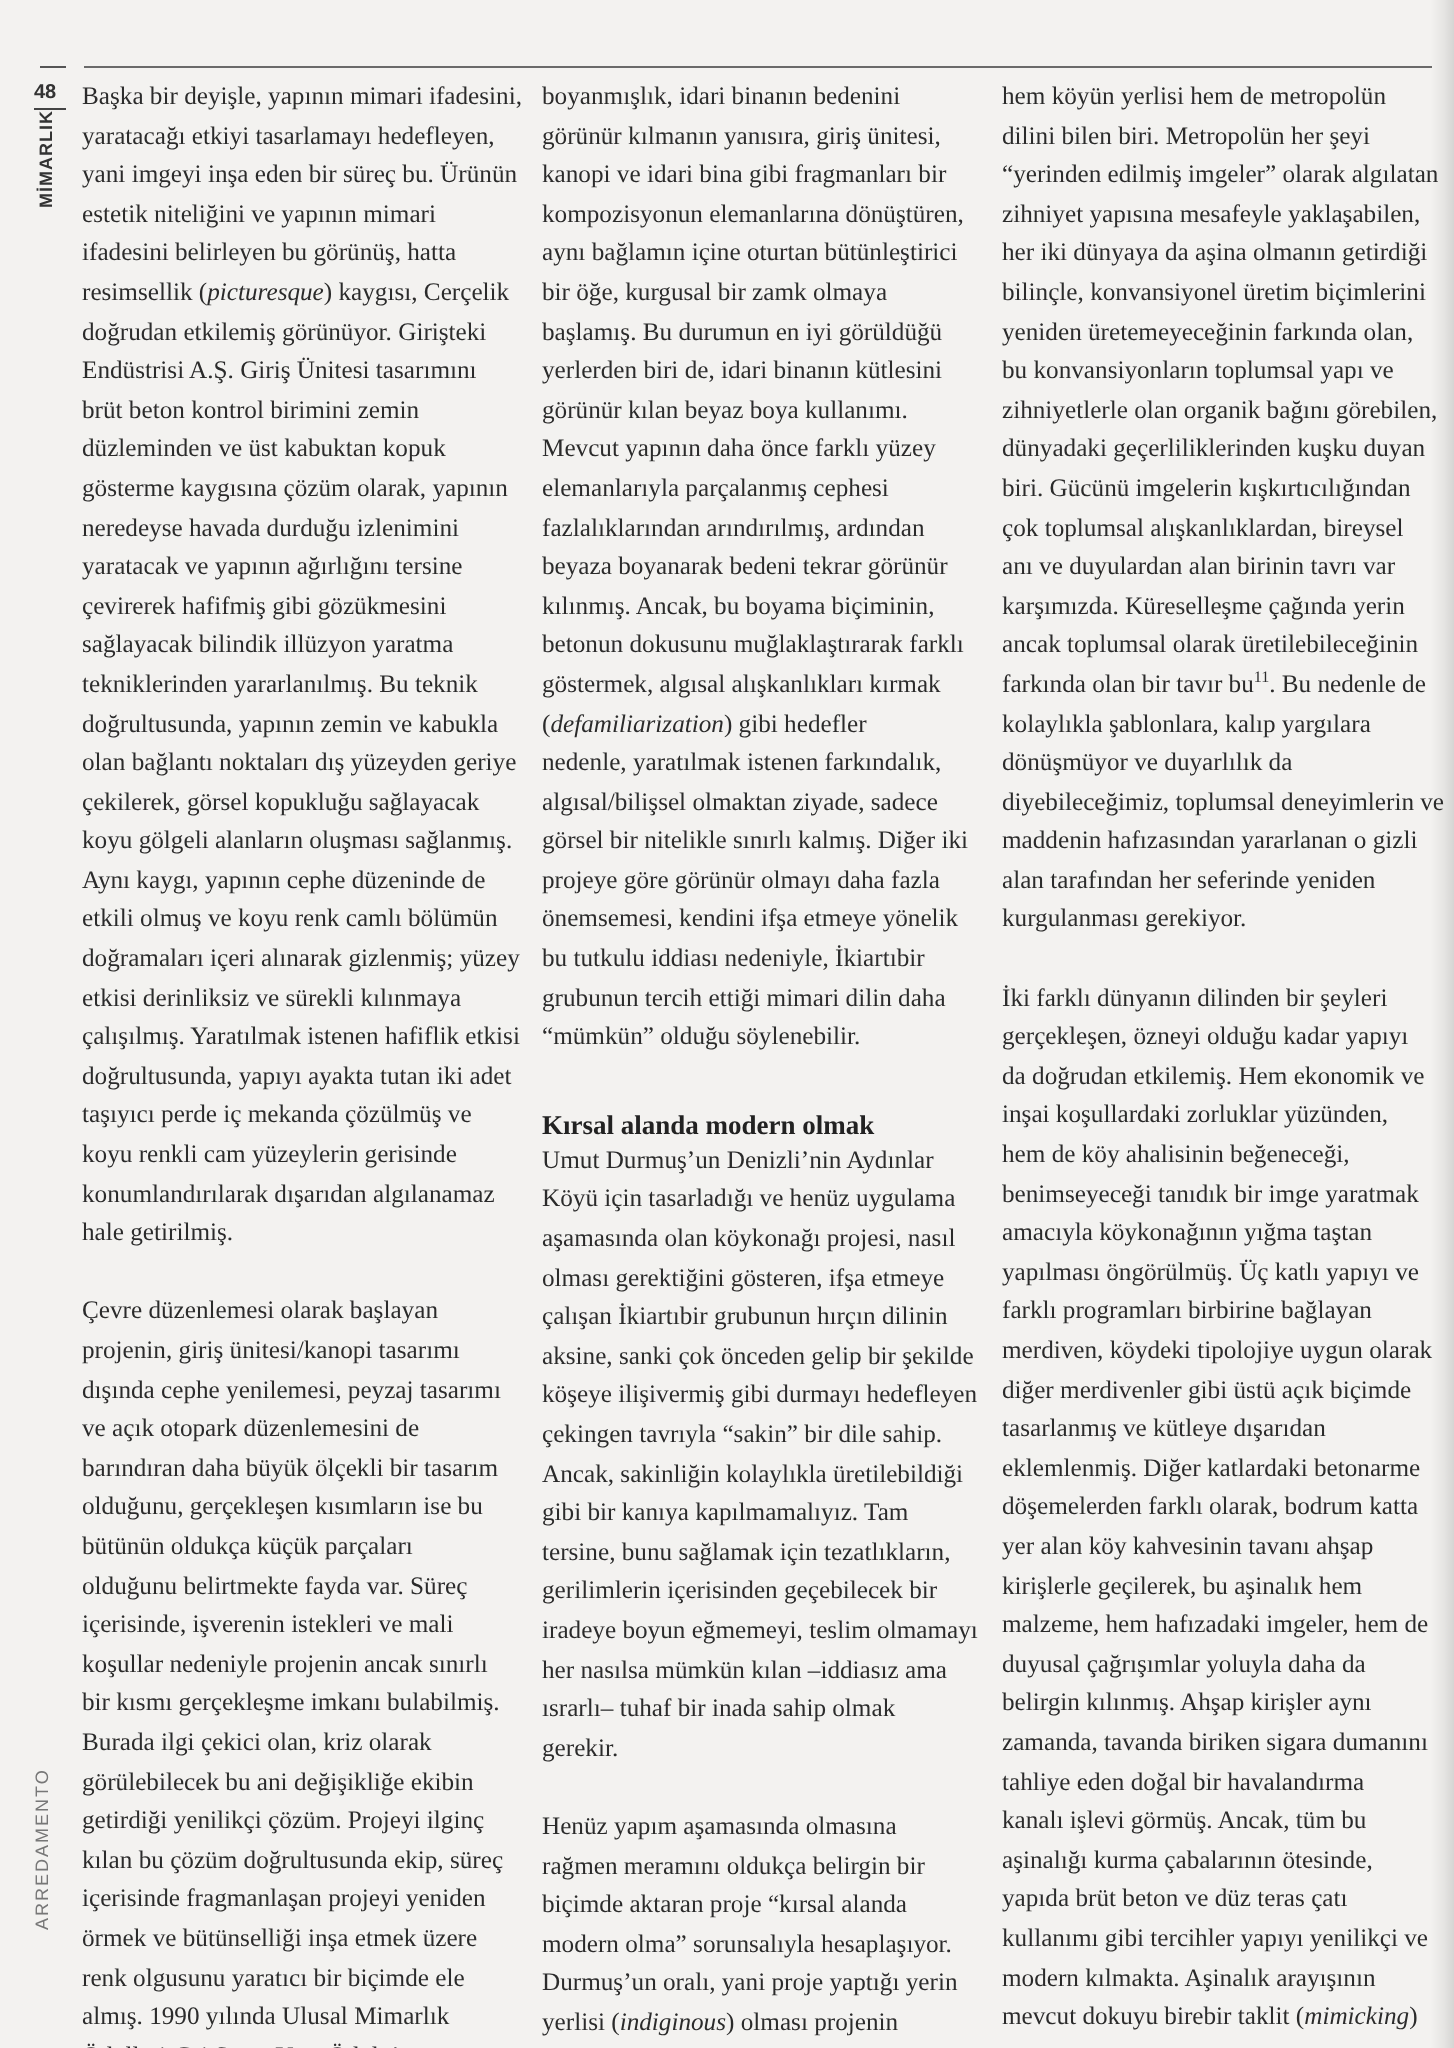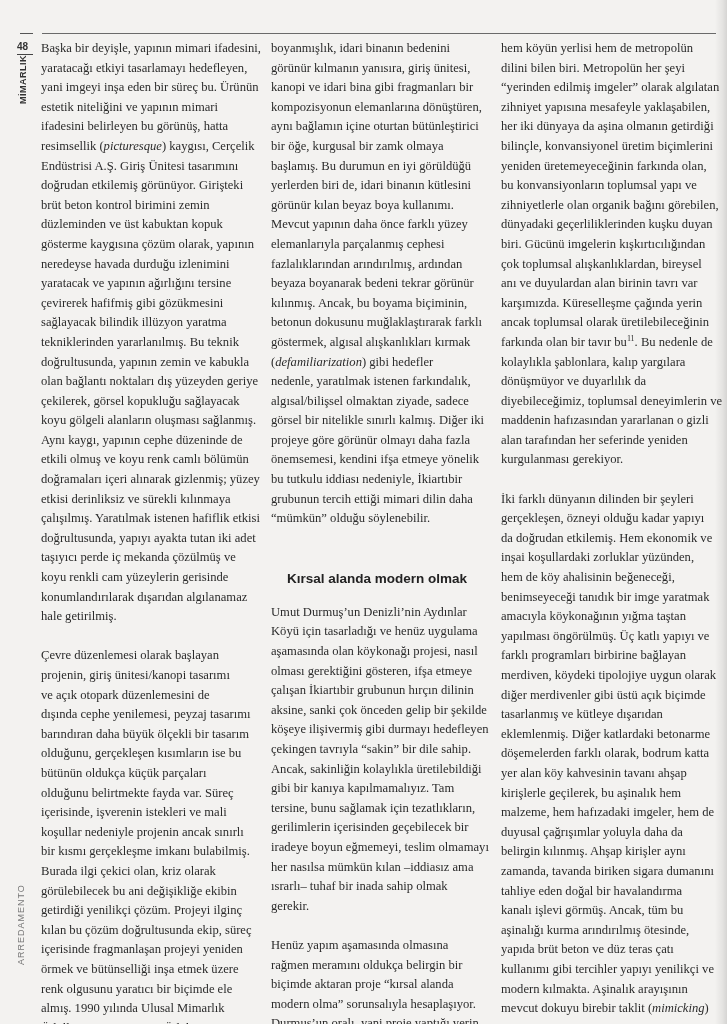--- a/index.html
+++ b/index.html
@@ -48,22 +48,22 @@
   .column {
     position: absolute; top: 39px;
     font-size: 12.6px; line-height: 19.6px;
   }
   .col1 { left: 41px; width: 218px; }
   .col2 { left: 271px; width: 225px; }
   .col3 { left: 501px; width: 222px; }
   .column p { margin: 0; white-space: nowrap; }
   .column .gap { height: 19.6px; }
   .column h3 {
-    margin: 16px; padding-top: 3px;
-    font-family: Liberation Sans, sans-serif;
+    margin: 0; padding-top: 3px;
+    font-family: Liberation Serif, serif;
     font-weight: bold; font-size: 13.5px; line-height: 17px; color: #222;
   }
   .column i { font-style: italic; }
   sup { font-size: 8px; line-height: 0; vertical-align: super; }
 </style>
 </head>
 <body>
 
 <div class="page-shade"></div>
 <div class="top-rule-left"></div>
@@ -74,22 +74,22 @@
 <div class="magazine-label">ARREDAMENTO</div>
 
 <div class="column col1">
   <div id="c1p1">
       <p>Başka bir deyişle, yapının mimari ifadesini,</p>
       <p>yaratacağı etkiyi tasarlamayı hedefleyen,</p>
       <p>yani imgeyi inşa eden bir süreç bu. Ürünün</p>
       <p>estetik niteliğini ve yapının mimari</p>
       <p>ifadesini belirleyen bu görünüş, hatta</p>
       <p>resimsellik (<i>picturesque</i>) kaygısı, Cerçelik</p>
+      <p>doğrudan etkilemiş görünüyor. Girişteki</p>
       <p>Endüstrisi A.Ş. Giriş Ünitesi tasarımını</p>
-      <p>doğrudan etkilemiş görünüyor. Girişteki</p>
       <p>brüt beton kontrol birimini zemin</p>
       <p>düzleminden ve üst kabuktan kopuk</p>
       <p>gösterme kaygısına çözüm olarak, yapının</p>
       <p>neredeyse havada durduğu izlenimini</p>
       <p>yaratacak ve yapının ağırlığını tersine</p>
       <p>çevirerek hafifmiş gibi gözükmesini</p>
       <p>sağlayacak bilindik illüzyon yaratma</p>
       <p>tekniklerinden yararlanılmış. Bu teknik</p>
       <p>doğrultusunda, yapının zemin ve kabukla</p>
       <p>olan bağlantı noktaları dış yüzeyden geriye</p>
@@ -103,22 +103,22 @@
       <p>doğrultusunda, yapıyı ayakta tutan iki adet</p>
       <p>taşıyıcı perde iç mekanda çözülmüş ve</p>
       <p>koyu renkli cam yüzeylerin gerisinde</p>
       <p>konumlandırılarak dışarıdan algılanamaz</p>
       <p>hale getirilmiş.</p>
     </div>
   <div class="gap"></div>
   <div id="c1p2">
       <p>Çevre düzenlemesi olarak başlayan</p>
       <p>projenin, giriş ünitesi/kanopi tasarımı</p>
+      <p>dışında cephe yenilemesi, peyzaj tasarımı</p>
       <p>ve açık otopark düzenlemesini de</p>
-      <p>dışında cephe yenilemesi, peyzaj tasarımı</p>
       <p>barındıran daha büyük ölçekli bir tasarım</p>
       <p>olduğunu, gerçekleşen kısımların ise bu</p>
       <p>bütünün oldukça küçük parçaları</p>
       <p>olduğunu belirtmekte fayda var. Süreç</p>
       <p>içerisinde, işverenin istekleri ve mali</p>
       <p>koşullar nedeniyle projenin ancak sınırlı</p>
       <p>bir kısmı gerçekleşme imkanı bulabilmiş.</p>
       <p>Burada ilgi çekici olan, kriz olarak</p>
       <p>görülebilecek bu ani değişikliğe ekibin</p>
       <p>getirdiği yenilikçi çözüm. Projeyi ilginç</p>
@@ -232,20 +232,20 @@
       <p>eklemlenmiş. Diğer katlardaki betonarme</p>
       <p>döşemelerden farklı olarak, bodrum katta</p>
       <p>yer alan köy kahvesinin tavanı ahşap</p>
       <p>kirişlerle geçilerek, bu aşinalık hem</p>
       <p>malzeme, hem hafızadaki imgeler, hem de</p>
       <p>duyusal çağrışımlar yoluyla daha da</p>
       <p>belirgin kılınmış. Ahşap kirişler aynı</p>
       <p>zamanda, tavanda biriken sigara dumanını</p>
       <p>tahliye eden doğal bir havalandırma</p>
       <p>kanalı işlevi görmüş. Ancak, tüm bu</p>
-      <p>aşinalığı kurma arındırılmış ötesinde,</p>
+      <p>aşinalığı kurma çabalarının ötesinde,</p>
       <p>yapıda brüt beton ve düz teras çatı</p>
       <p>kullanımı gibi tercihler yapıyı yenilikçi ve</p>
       <p>modern kılmakta. Aşinalık arayışının</p>
       <p>mevcut dokuyu birebir taklit (<i>mimicking</i>)</p>
     </div>
 
 </div>
 
 </body></html>

